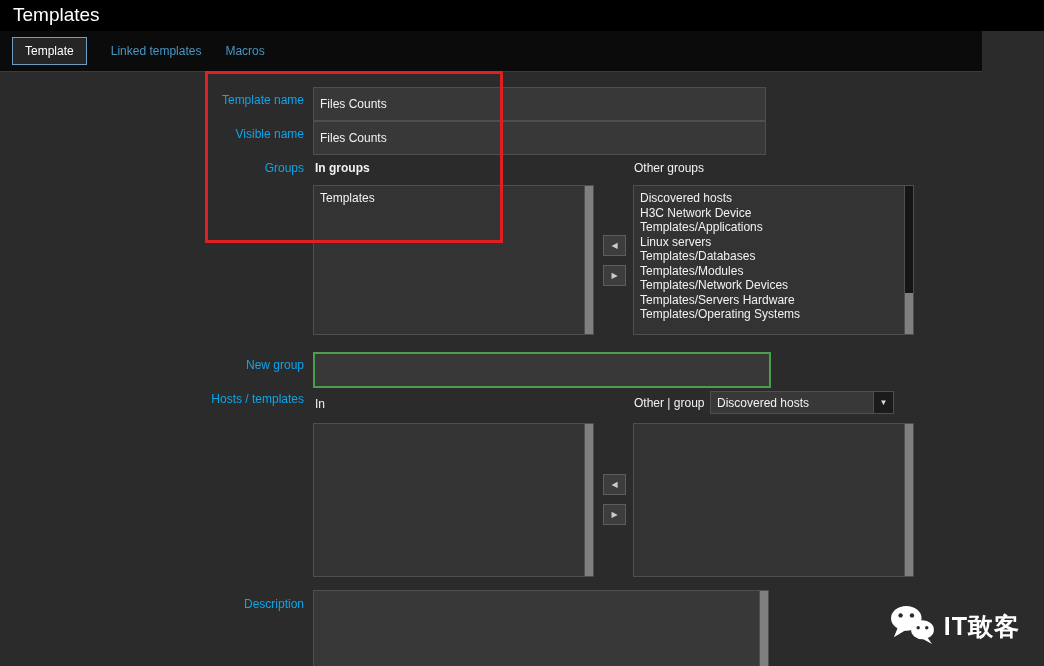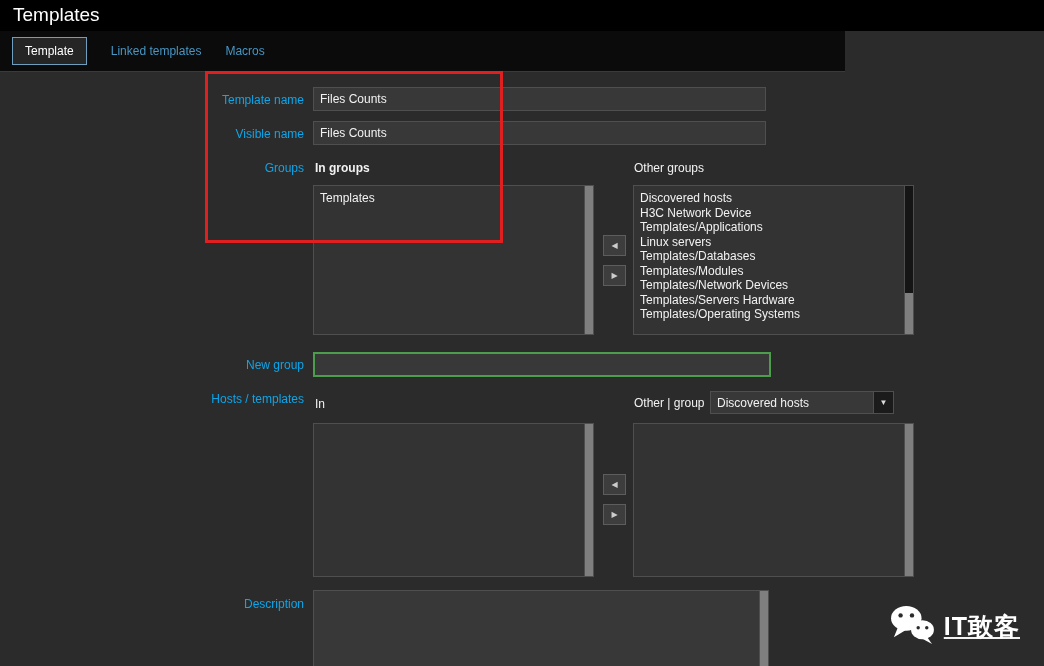--- a/index.html
+++ b/index.html
@@ -11,21 +11,21 @@
     font-family: "Liberation Sans", "DejaVu Sans", sans-serif;
     overflow: hidden;
   }
 
   
   .header { position: absolute; left: 0; top: 0; width: 1044px; height: 31px; background: #000; }
   .page-title { position: absolute; left: 13px; top: 4px; font-size: 19px; font-weight: 400; color: #ffffff; }
 
   
   .tabstrip {
-    position: absolute; left: 0; top: 31px; width: 845px; height: 41px;
+    position: absolute; left: 0; top: 31px; width: 982px; height: 41px;
     background: #0b0b0b; border-bottom: 1px solid #3a3a3a;
     display: flex; align-items: center; padding-left: 12px; gap: 24px;
   }
   .tab { font-size: 12px; cursor: pointer; }
   .tab-active {
     color: #ffffff; background: #252525;
     border: 1px solid #6f9fc0; padding: 6px 12px;
   }
   .tab-link { color: #4796c4; text-decoration: none; }
 
@@ -36,21 +36,21 @@
   .flabel {
     position: absolute; width: 200px; left: 104px;
     font-size: 12px; text-align: right; color: #0ea5e9; white-space: nowrap;
   }
   .sublabel { position: absolute; font-size: 12px; color: #f2f2f2; white-space: nowrap; }
 
   
   .text-input {
     position: absolute; height: 24px; background: #383838;
     border: 1px solid #4f4f4f; color: #f2f2f2;
-    font-size: 12px; padding: 6px 6px;
+    font-size: 12px; padding: 16px 6px;
     font-family: "Liberation Sans", "DejaVu Sans", sans-serif;
   }
   .text-input.green-focus { border: 2px solid #4c9e4c; }
 
   
   .listbox {
     position: absolute; background: #333333; border: 1px solid #4f4f4f;
     display: flex; overflow: hidden;
   }
   .listbox-items { flex: 1; padding: 5px 6px; font-size: 12px; line-height: 14.5px; overflow: hidden; }
@@ -86,21 +86,21 @@
 
   
   .annotation {
     position: absolute; left: 205px; top: 71px; width: 298px; height: 172px;
     border: 3px solid #e02020; z-index: 50; pointer-events: none;
   }
 
   
   .watermark {
     position: absolute; right: 24px; bottom: 18px; z-index: 40;
-    display: flex; align-items: center; gap: 9px; text-decoration: underline;
+    display: flex; align-items: center; gap: 9px;
   }
   .watermark-text { font-size: 25px; font-weight: bold; color: #ffffff; letter-spacing: 1px; }
 </style>
 </head>
 <body>
 
 <div class="header">
   <div class="page-title">Templates</div>
 </div>
 

